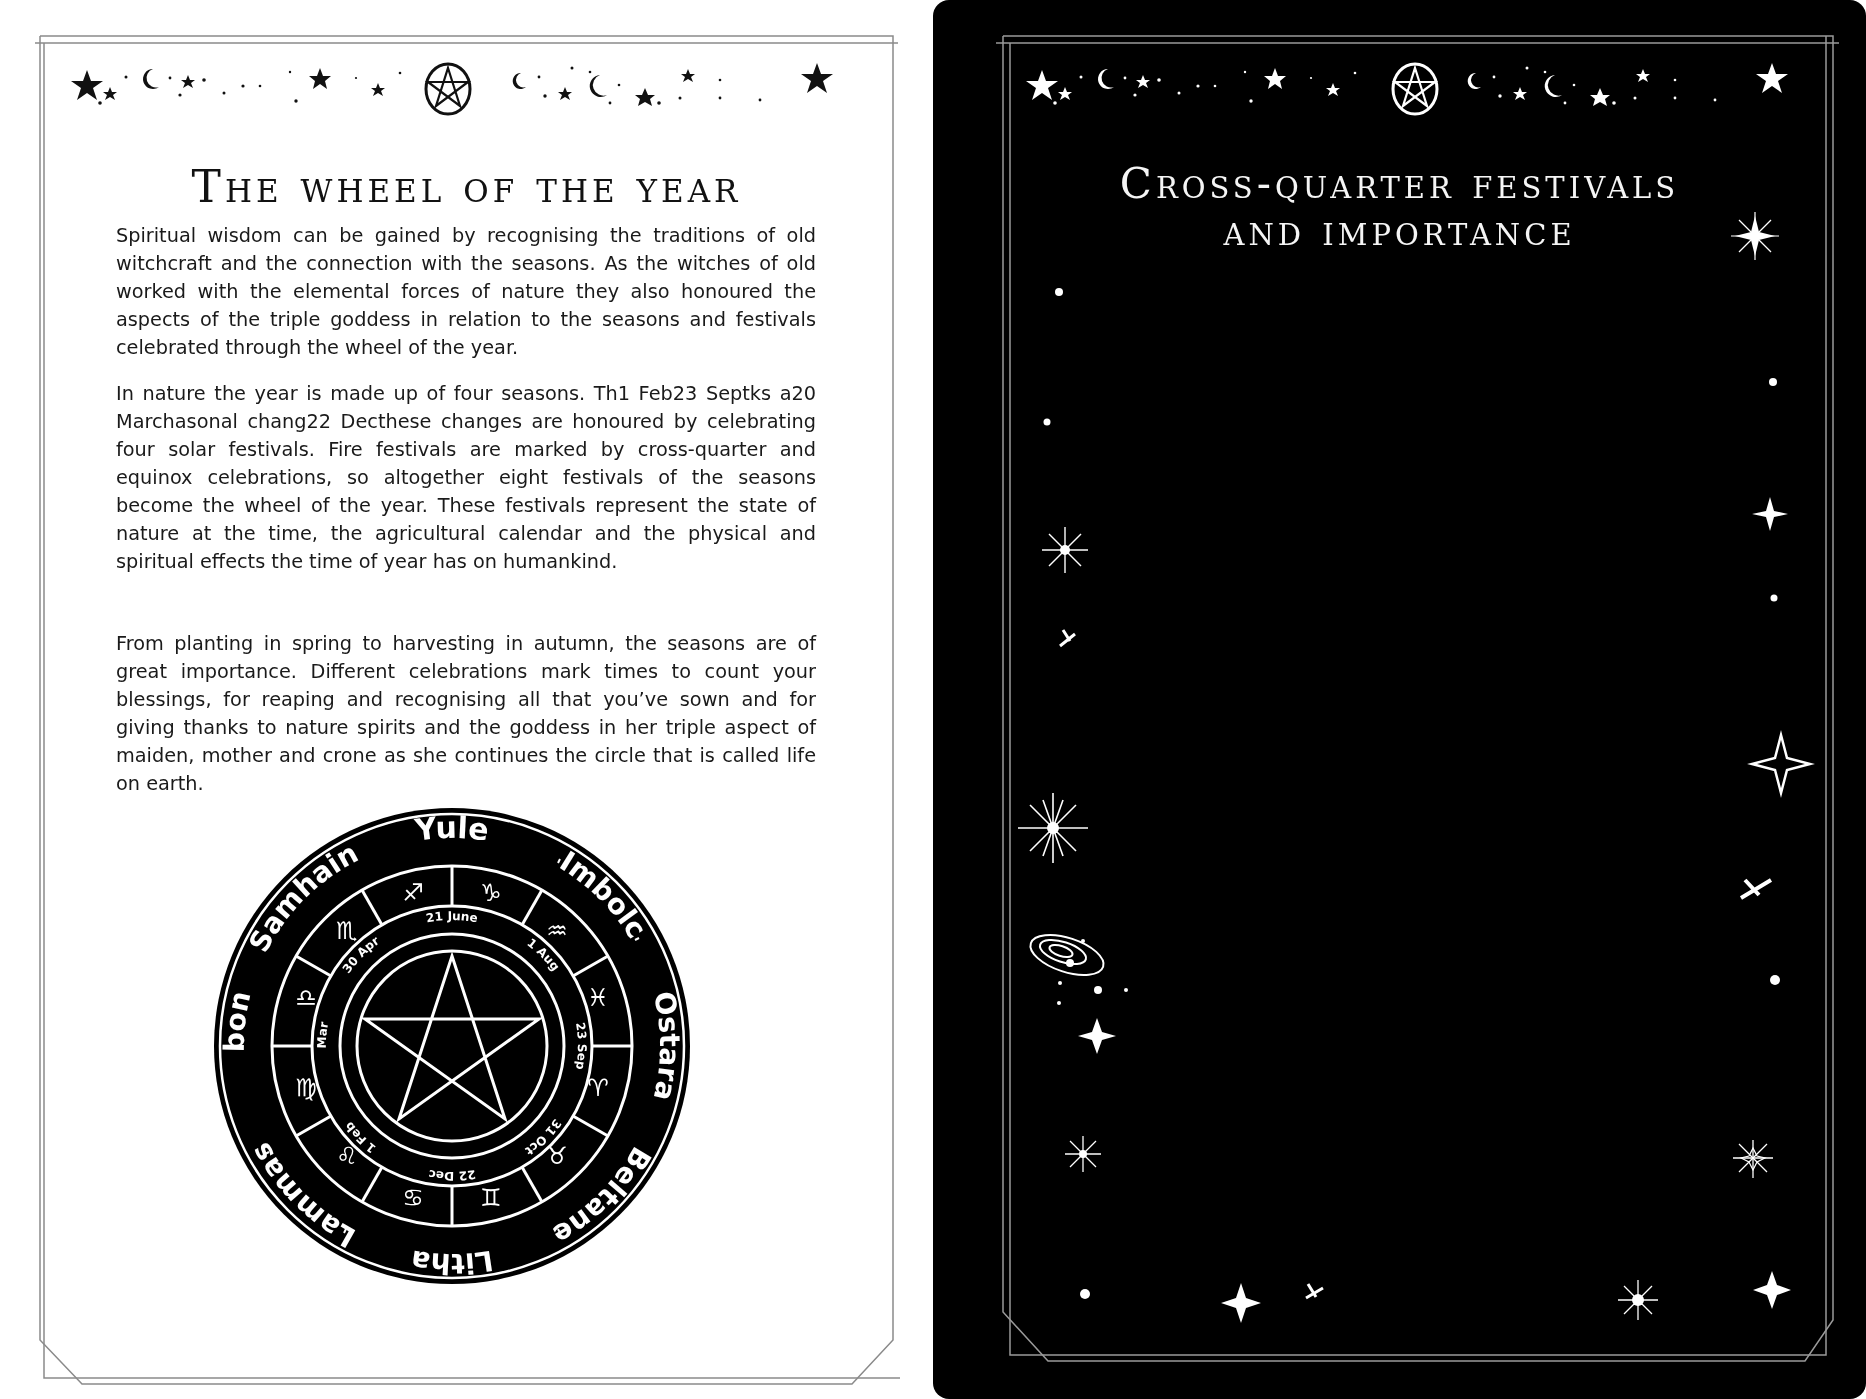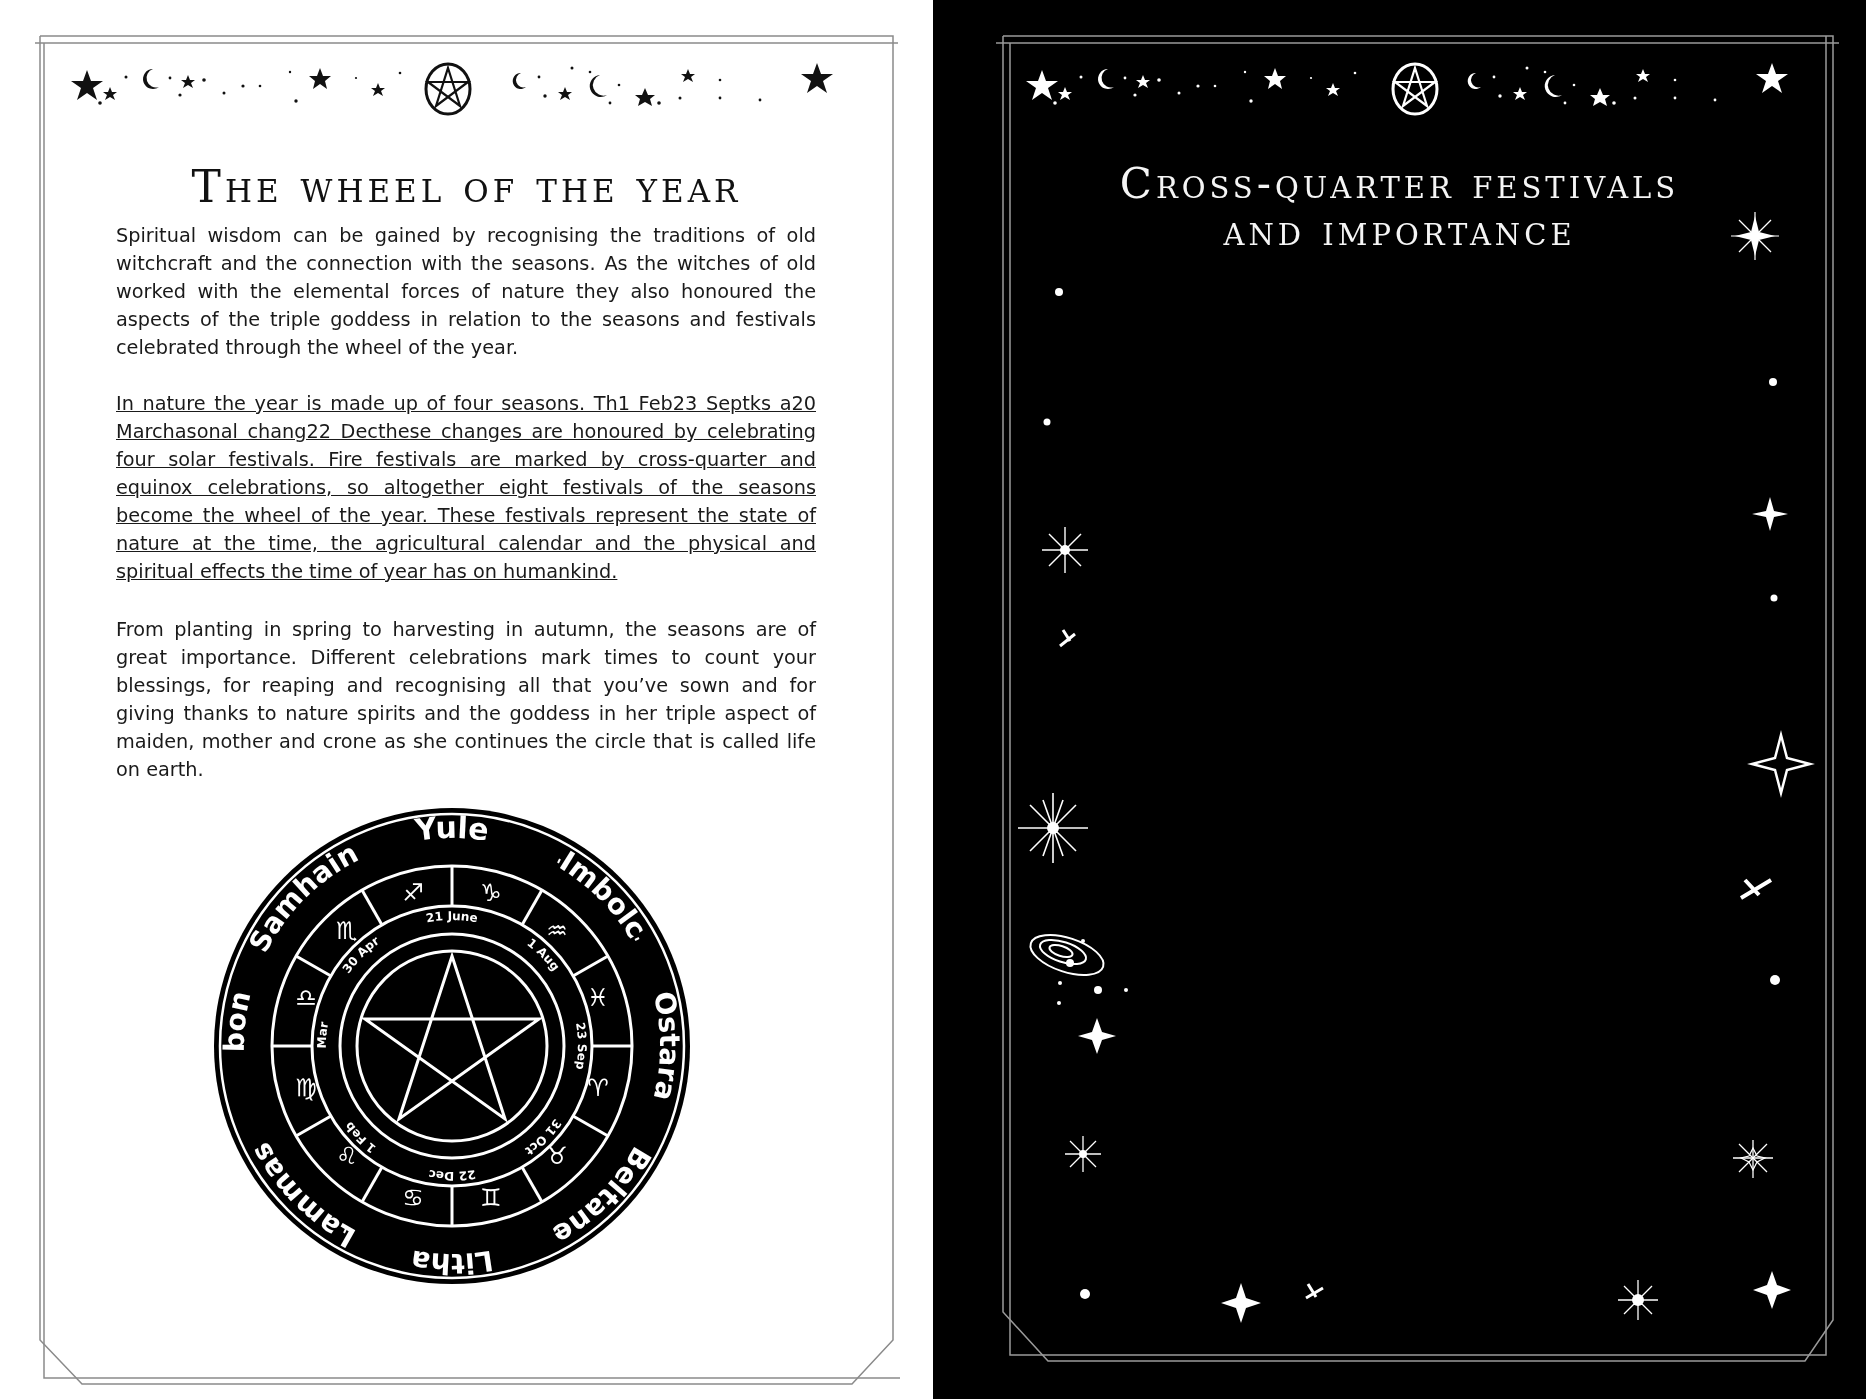--- a/index.html
+++ b/index.html
@@ -1,35 +1,35 @@
 <!DOCTYPE html>
 <html><head>
 <meta charset="utf-8">
 <style>
   html, body { margin:0; padding:0; }
   body { width:1866px; height:1399px; position:relative; overflow:hidden; background:#fff; }
   .page { position:absolute; top:0; height:1399px; overflow:hidden; }
   .page-left { left:0; width:933px; background:#ffffff; color:#111; }
-  .page-right { left:933px; width:933px; background:#000000; color:#f2f2f2; }
+  .page-right { left:933px; width:933px; background:#000000; color:#f2f2f2;border-radius:16px; }
   .frame { position:absolute; inset:0; pointer-events:none; }
   .title {
     position:absolute; left:0; right:0; text-align:center;
     font-family:"DejaVu Serif", serif; font-variant:small-caps;
     letter-spacing:4px; font-weight:normal;
   }
   .page-left .title { top:132px; font-size:44px; color:#111; }
   .page-right .title { top:132px; font-size:42px; line-height:47px; color:#f5f5f5; }
   .body-text {
     position:absolute; left:100px; width:700px;
     font-family:"DejaVu Sans", sans-serif; font-size:19.3px; line-height:28px;
     text-align:justify; color:#1a1a1a; margin:16px;
   }
   .body-text.p1 { top:206px; }
-  .body-text.p2 { top:374px;text-decoration:underline; }
-  .body-text.p3 { top:600px; }
+  .body-text.p2 { top:364px; }
+  .body-text.p3 { top:614px; }
   .deco { position:absolute; }
   .wheel { position:absolute; left:212px; top:806px; }
 </style>
 </head>
 <body>
 
 <div class="page page-left">
   <svg class="frame" width="933" height="1399">
     <polyline points="40,36 893,36 893,1340 852,1384 82,1384 40,1340 40,36" fill="none" stroke="#8a8a8a" stroke-width="1.5"></polyline>
     <polyline points="35,43 898,43" fill="none" stroke="#8a8a8a" stroke-width="1.5"></polyline>

